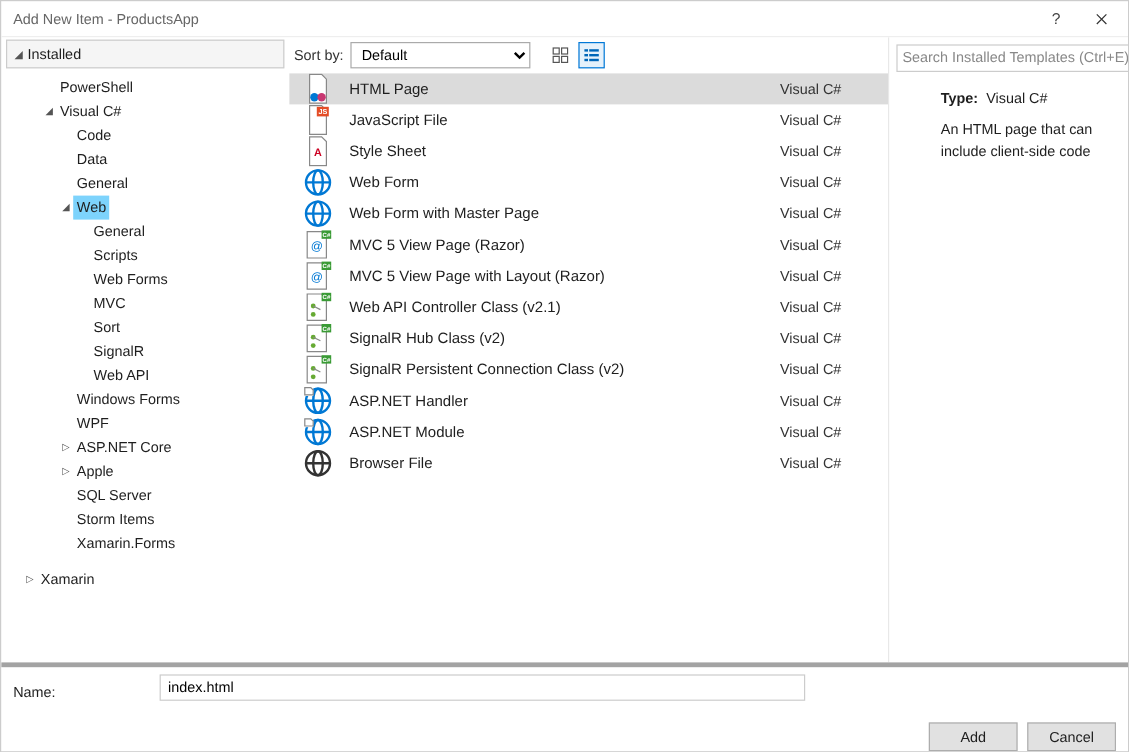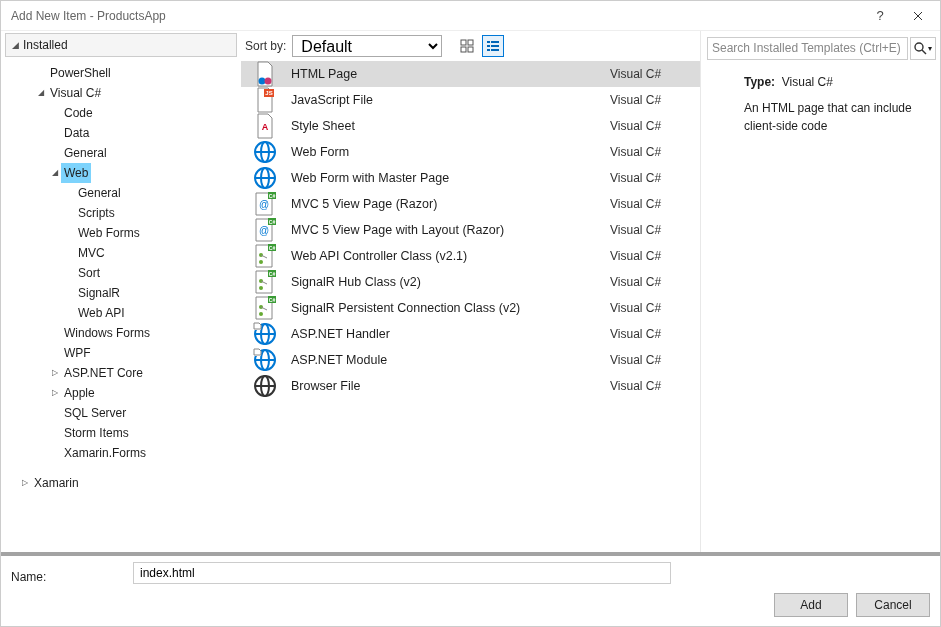--- a/index.html
+++ b/index.html
@@ -85,21 +85,21 @@
   }
   .toolbar {
     height: 30px;
     display:flex;
     align-items:center;
     padding: 2px 4px;
     gap: 4px;
   }
   .toolbar label { color:#333; margin-right:2px; }
   .toolbar select {
-    height: 22px; width: 150px; font-size:16px; border:1px solid #aaa; background:#fff; padding: 0 4px;
+    height: 22px; width: 150px; font-size:12px; border:1px solid #aaa; background:#fff; padding: 0 4px;
   }
   .toolbar .view-btn {
     width: 22px; height: 22px; border:1px solid transparent; display:flex; align-items:center; justify-content:center;
   }
   .toolbar .view-btn.active { border:1px solid #0078d7; background:#e5f1fb; }
   .template-list {
     flex:1;
     overflow-y: scroll;
     border-top:0;
     position:relative;
@@ -112,21 +112,21 @@
     gap: 14px;
   }
   .template-row.selected { background: #dbdbdb; }
   .template-row .icon {
     width: 24px; height: 24px; display:flex; align-items:center; justify-content:center;
   }
   .template-row .label { flex:1; font-size:12.5px; color:#1e1e1e; }
   .template-row .lang { width: 80px; text-align:left; color:#333; font-size:12px; }
   
   .right-panel {
-    width: 240px;
+    width: 200px;
     border-left: 1px solid #e8e8e8;
     display:flex;
     flex-direction:column;
     padding: 2px 4px 4px 6px;
   }
   .search-row { height: 30px; display:flex; align-items:center; gap:2px; }
   .search-box {
     flex:1; height:23px; border:1px solid #ccc; display:flex; align-items:center; padding:0 4px; color:#888;
   }
   .search-glass {
@@ -145,21 +145,21 @@
     border-top: 4px solid #a3a3a3;
   }
   .name-row label { width: 108px; }
   .name-row input {
     flex:1; max-width: 538px; height:22px; border:1px solid #ccc; padding:0 6px; font-size:12px;
   }
   
   .button-row {
     height: 42px;
     display:flex;
-    align-items:center;
+    align-items:flex-end;
     justify-content:flex-end;
     padding: 0 10px;
     gap: 8px;
   }
   .btn {
     min-width: 74px; height:24px; border:1px solid #adadad; background:#e1e1e1; font-size:12px;
     display:flex; align-items:center; justify-content:center;
   }
   
   .template-list::-webkit-scrollbar { width: 16px; }

